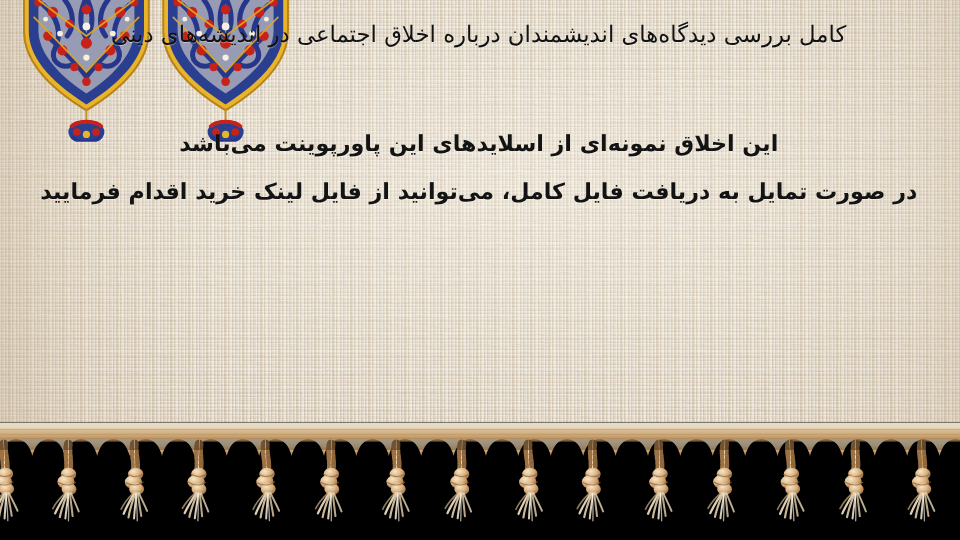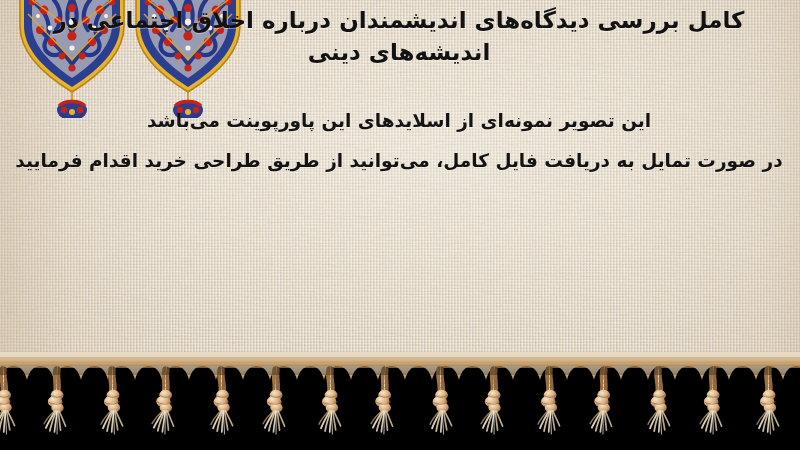--- a/index.html
+++ b/index.html
@@ -80,27 +80,27 @@
     height: 98px;
     background: #000000;
     overflow: hidden;
   }
   .fringe-svg { position: absolute; left: 0; top: 0; }
 
   
   .title-block {
     position: absolute;
     right: 18px;
-    top: 5px;
+    top: 16px;
     width: 766px;
     text-align: center;
     color: #121212;
-    font-size: 23px;
+    font-size: 19px;
     line-height: 1.38;
-    font-weight: 700;
+    font-weight: 400;
     letter-spacing: 0px;
     text-shadow: 0 1px 0 rgba(255,255,255,0.35);
     direction: rtl;
   }
   .body-block {
     position: absolute;
     right: 10px;
     top: 112px;
     width: 782px;
     text-align: center;
@@ -221,22 +221,22 @@
       <use href="#medallion"></use>
     </g>
     <g transform="translate(188,46)">
       <use href="#medallion"></use>
     </g>
   </svg>
 
   <div class="title-block">کامل بررسی دیدگاه‌های اندیشمندان درباره اخلاق اجتماعی در اندیشه‌های دینی</div>
 
   <div class="body-block">
-    <div class="body-line">این تصویر نمونه‌ای از اسلایدهای این پاورپوینت می‌باشد</div>
-    <div class="body-line">در صورت تمایل به دریافت فایل کامل، می‌توانید از طریق طراحی خرید اقدام فرمایید</div>
+    <div class="body-line">این اخلاق نمونه‌ای از اسلایدهای این پاورپوینت می‌باشد</div>
+    <div class="body-line">در صورت تمایل به دریافت فایل کامل، می‌توانید از فایل لینک خرید اقدام فرمایید</div>
   </div>
 
   <div class="fringe-zone">
     <svg class="fringe-svg" width="800" height="98" viewBox="0 0 800 98">
       <defs>
         <linearGradient id="selvageGrad" x1="0" y1="0" x2="0" y2="1">
           <stop offset="0%" stop-color="#e3d7c2"></stop>
           <stop offset="35%" stop-color="#dcc49e"></stop>
           <stop offset="72%" stop-color="#c9a271"></stop>
           <stop offset="100%" stop-color="#a87c4c"></stop>

